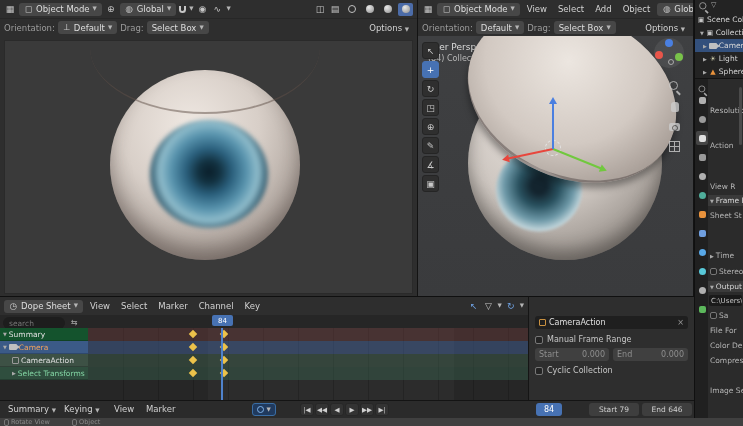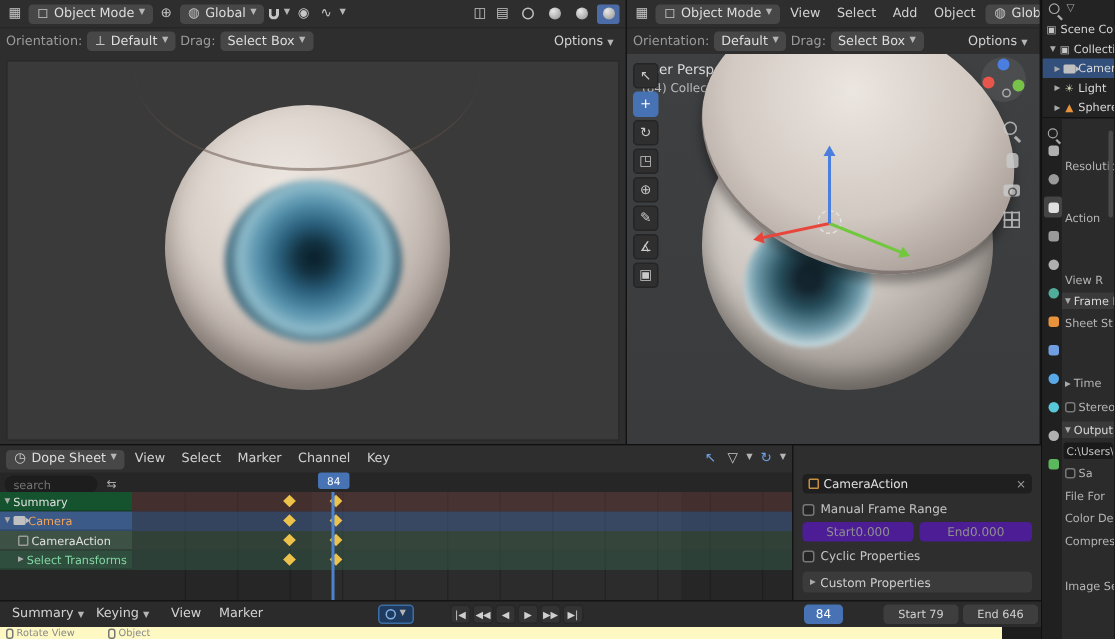--- a/index.html
+++ b/index.html
@@ -90,32 +90,32 @@
   .minibox{width:7px;height:7px;border:1px solid #999;border-radius:1px;font-size:6px;color:#ccc;
         display:flex;align-items:center;justify-content:center;flex:none}
   
   #ap{position:absolute;left:528px;top:296px;width:166px;height:104px;background:#2e2e2e;
       border-left:1px solid #151515;border-top:1px solid #101010;font-size:8px}
   #ap .aphdr{position:absolute;left:0;top:0;right:0;height:15px;background:#383838;display:flex;
       align-items:center;gap:3px;padding:0 5px;color:#ddd}
   .dbfld{position:absolute;left:6px;top:19px;width:153px;height:13px;background:#1f1f1f;border-radius:3px;
       display:flex;align-items:center;gap:3px;padding:0 4px;color:#e0e0e0}
   .cbrow{position:absolute;left:6px;display:flex;align-items:center;gap:4px;color:#c6c6c6}
-  .numfld{position:absolute;top:51px;height:13px;background:#4c1d95;border-radius:3px;display:flex;
-      align-items:center;justify-content:center;padding:0 4px;color:#8e8e8e}
+  .numfld{position:absolute;top:51px;height:13px;background:#404040;border-radius:3px;display:flex;
+      align-items:center;justify-content:space-between;padding:0 4px;color:#8e8e8e}
   .cprops{position:absolute;left:6px;top:84px;width:153px;height:14px;background:#3b3b3b;border-radius:3px;
       display:flex;align-items:center;gap:3px;padding:0 5px;color:#cecece}
   
   #tb{position:absolute;left:0;top:400px;width:694px;height:18px;background:#2b2b2b;border-top:1px solid #141414;
       display:block;font-size:8.5px}
   .tbtn{position:absolute;top:2px;height:13px;border-radius:3px;display:flex;align-items:center;
       justify-content:center;color:#d0d0d0}
   .transport{font-size:6.5px;width:14px;background:#333;border:1px solid #272727}
   
-  #sb{position:absolute;left:0;top:418px;width:668px;height:8px;background:#fef9c3;overflow:hidden;
+  #sb{position:absolute;left:0;top:418px;width:743px;height:8px;background:#404040;overflow:hidden;
       font-size:6.5px;color:#8a8a8a}
   .mouseic{display:inline-block;width:5px;height:7px;border:1px solid #777;border-radius:2px;vertical-align:middle}
 </style>
 </head>
 <body>
 
 <div id="root">
 
   <section id="vpL">
     <div class="hdr">
@@ -467,25 +467,21 @@
     <div class="numfld" style="left:6px;width:74px">
       <span>Start</span>
       <span>0.000</span>
     </div>
     <div class="numfld" style="left:84px;width:75px">
       <span>End</span>
       <span>0.000</span>
     </div>
     <div class="cbrow" style="top:69px">
       <span class="cb"></span>
-      <span>Cyclic Properties</span>
-    </div>
-    <div class="cprops">
-      <span class="tri">▶</span>
-      <span>Custom Properties</span>
+      <span>Cyclic Collection</span>
     </div>
   </section>
 
   <section id="tb">
     <span class="menu abs" style="left:4px;top:3px"><span>Summary</span> <span class="chev">▼</span></span>
     <span class="menu abs" style="left:60px;top:3px"><span>Keying</span> <span class="chev">▼</span></span>
     <span class="menu abs" style="left:110px;top:3px">View</span>
     <span class="menu abs" style="left:142px;top:3px">Marker</span>
     <div class="tbtn" style="left:252px;width:24px;background:#203a5e;border:1px solid #3a6ea5">
       <span style="width:7px;height:7px;border:1.5px solid #7fb3ea;border-radius:50%"></span>

